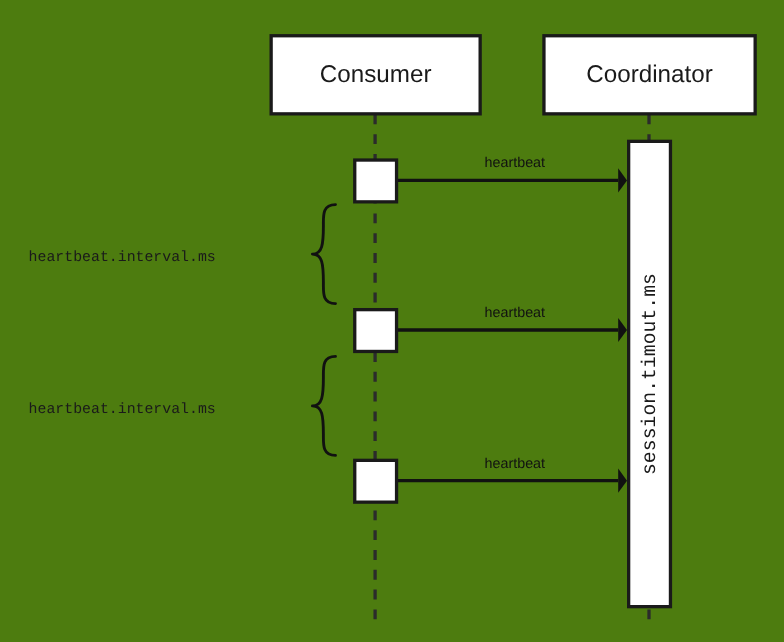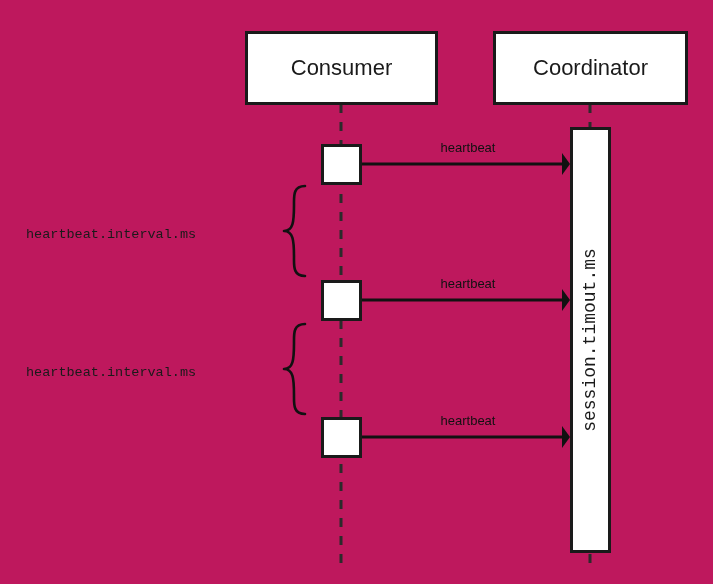--- a/index.html
+++ b/index.html
@@ -7,21 +7,21 @@
     padding: 0;
     background: #ffffff;
   }
   body {
     font-family: "Liberation Sans", sans-serif;
   }
   #diagram-root {
     position: relative;
     width: 713px;
     height: 584px;
-    background: #be185d;
+    background: #4d7c0f;
     overflow: hidden;
   }
   #diagram-svg {
     position: absolute;
     left: 0;
     top: 0;
     width: 713px;
     height: 584px;
   }
   .participant-box {

